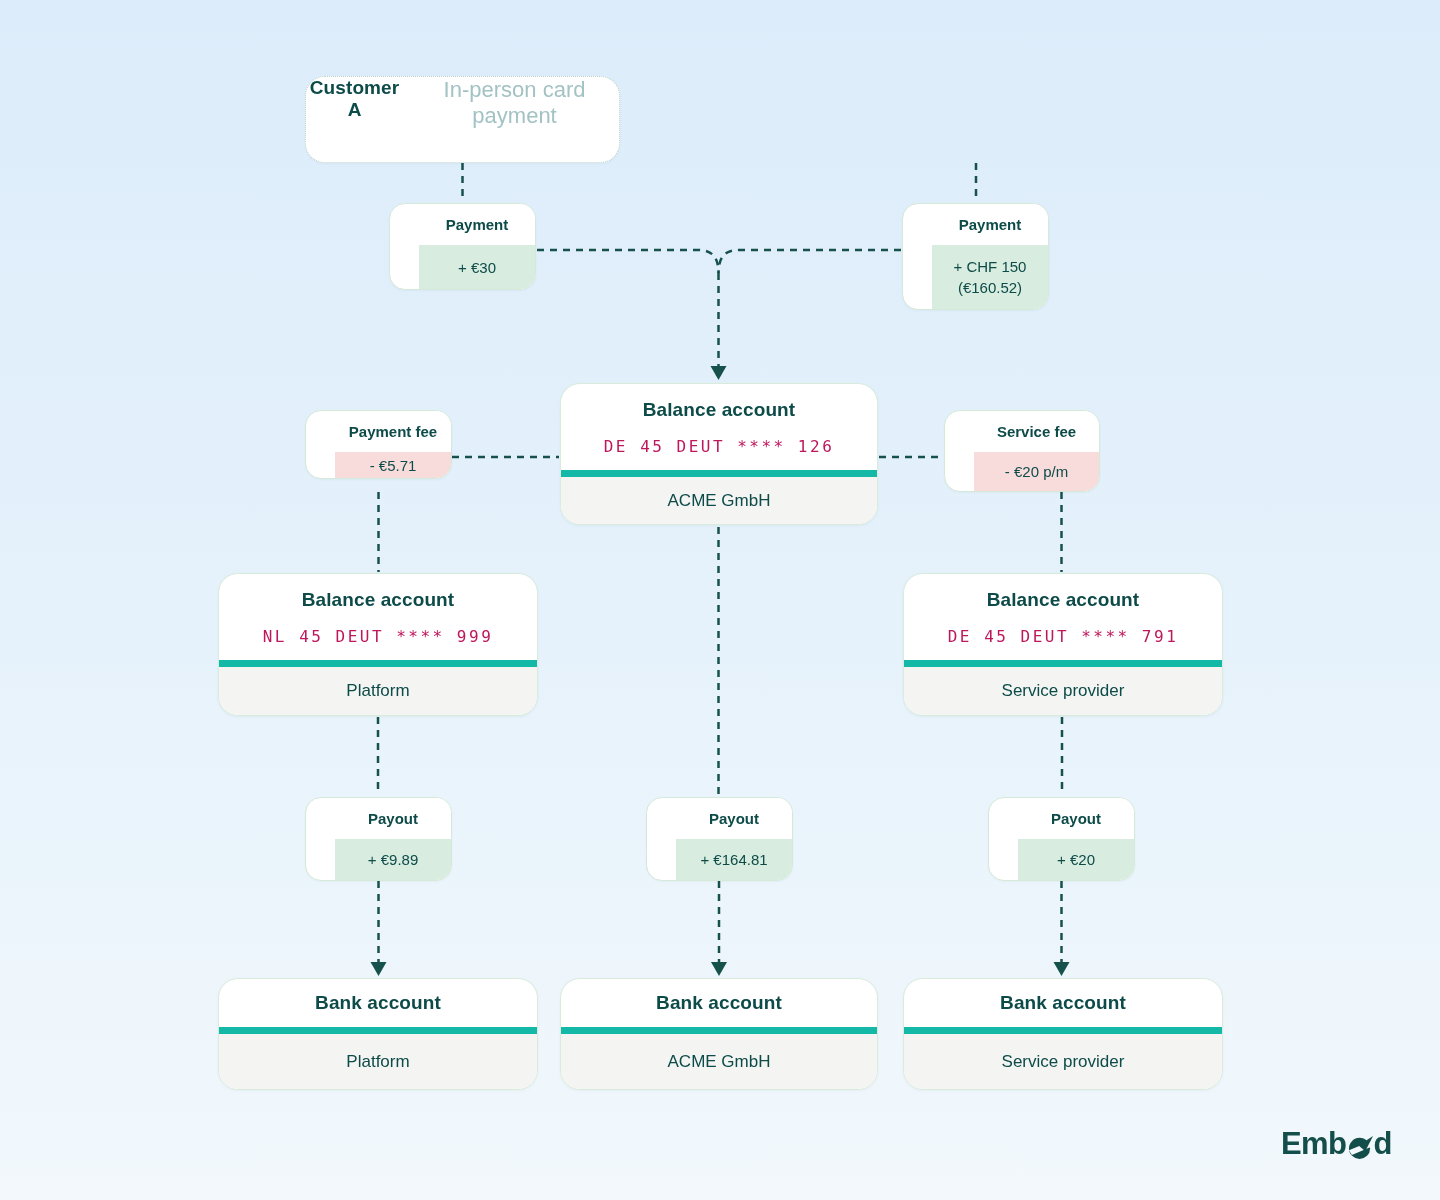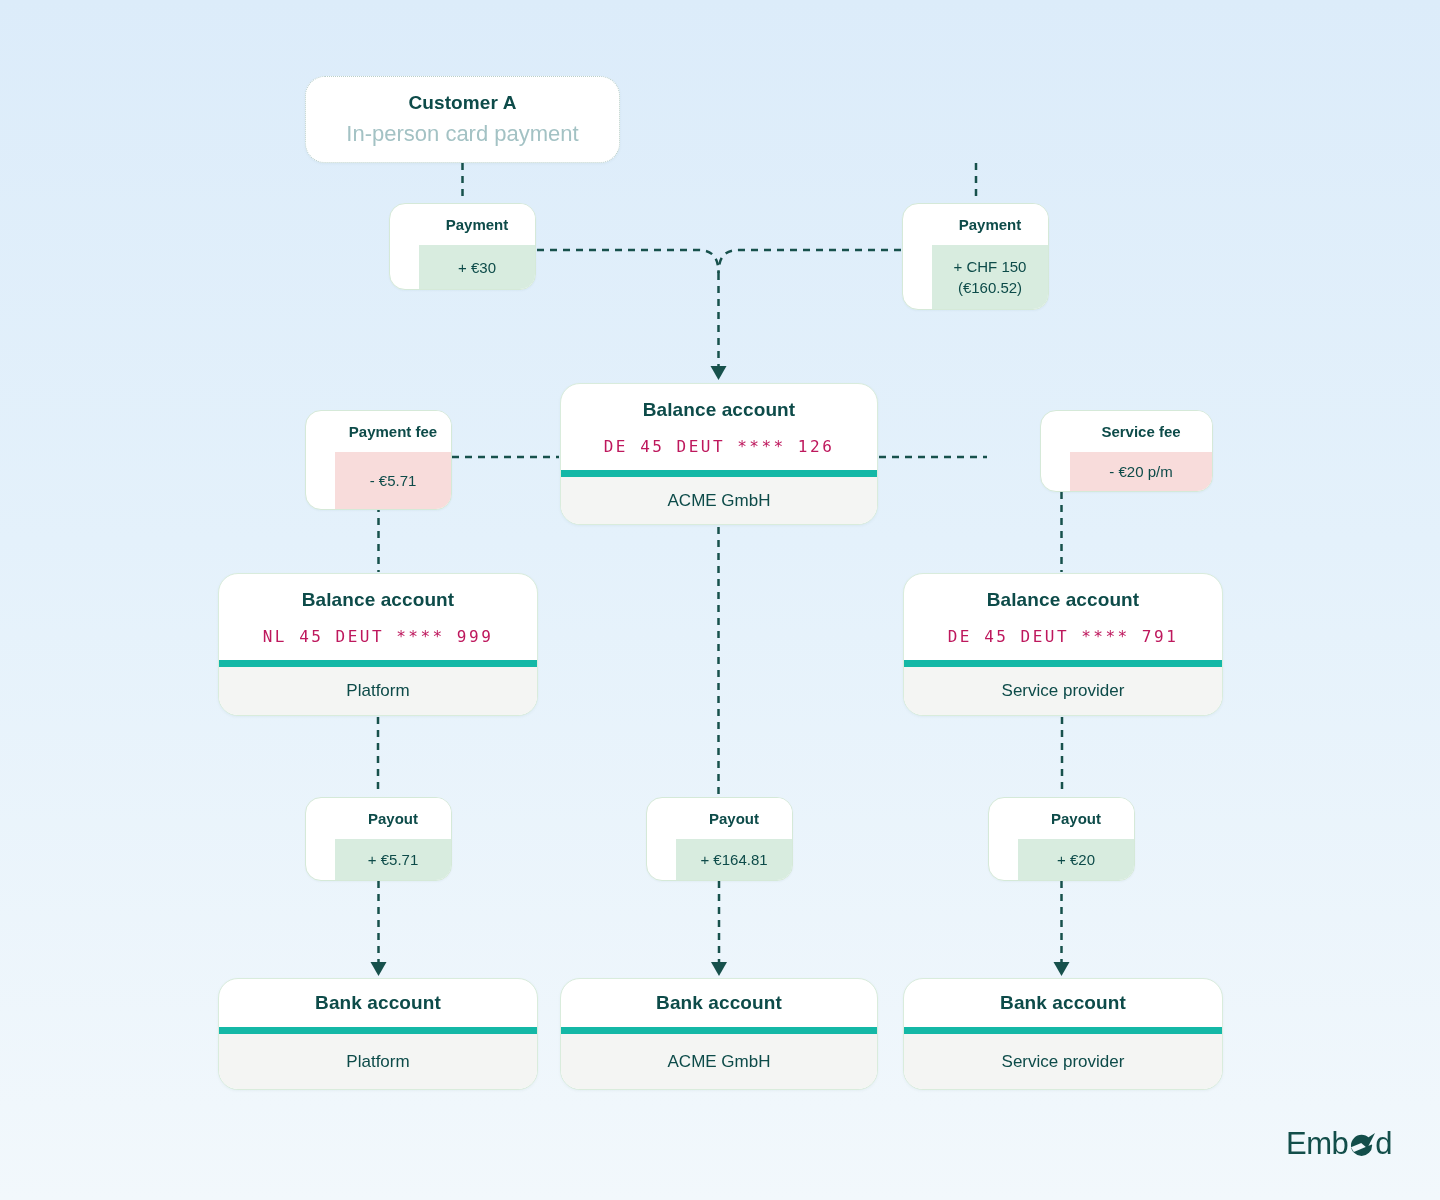--- a/index.html
+++ b/index.html
@@ -10,21 +10,21 @@
   }
   .connectors { position:absolute; left:0; top:0; width:1440px; height:1200px; pointer-events:none; }
 
   .card {
     position:absolute; background:#ffffff; border:1.5px solid #d9ecdc;
     border-radius:20px; overflow:hidden; box-sizing:border-box;
     box-shadow:0 1px 3px rgba(13,75,73,0.05); text-align:center;
   }
   .customer {
     border:1.5px dotted #b9cfc9;
-    display:flex; flex-direction:column; justify-content:center; gap:7px;
+    display:flex; gap:7px;
   }
   .card-title { font-size:19px; font-weight:700; color:#0d4b49; letter-spacing:0.1px; }
   .card-subtitle { font-size:22px; color:#a3c2c4; }
 
   .account { display:flex; flex-direction:column; }
   .account-head { flex:1; display:flex; flex-direction:column; justify-content:center; gap:16px; }
   .iban {
     font-family:"DejaVu Sans Mono", monospace; font-size:16px; letter-spacing:2.5px;
     color:#be185d;
   }
@@ -41,22 +41,22 @@
     padding-left:29px;
   }
   .badge-label { height:41px; line-height:41px; font-size:15px; font-weight:700; color:#0d4b49; background:#ffffff; }
   .badge-amount { font-size:15px; font-weight:500; color:#0d4b49;
     display:flex; flex-direction:column; justify-content:center; line-height:1.4; }
   .badge-amount.credit { background:#d8ecdf; }
   .badge-amount.debit  { background:#f8dcdb; }
 
   .brand {
     position:absolute; right:48px; bottom:38px;
-    display:flex; 
-    font-size:31px; font-weight:400; color:#134e4a; letter-spacing:-0.5px;
+    display:flex; align-items:center;
+    font-size:31px; font-weight:700; color:#134e4a; letter-spacing:-0.5px;
   }
   .brand-glyph { display:inline-block; width:25px; height:29px; margin:2px 0.5px 0 1.5px; }
 </style>
 </head>
 <body>
 
 <div class="canvas">
 
   <svg class="connectors" width="1440" height="1200" viewBox="0 0 1440 1200">
     <g stroke="#17514c" stroke-width="2.5" fill="none" stroke-dasharray="7 6">
@@ -98,25 +98,25 @@
   <div class="badge" style="left:902px;top:203px;width:147px">
     <div class="badge-label">Payment</div>
     <div class="badge-amount credit" style="height:64px">
       <span>+ CHF 150</span>
       <span>(€160.52)</span>
     </div>
   </div>
 
   <div class="badge" style="left:305px;top:410px;width:147px">
     <div class="badge-label">Payment fee</div>
-    <div class="badge-amount debit" style="height:57px">
+    <div class="badge-amount debit" style="height:26px">
       <span>- €5.71</span>
     </div>
   </div>
-  <div class="badge" style="left:1040px;top:410px;width:173px">
+  <div class="badge" style="left:944px;top:410px;width:156px">
     <div class="badge-label">Service fee</div>
     <div class="badge-amount debit" style="height:39px">
       <span>- €20 p/m</span>
     </div>
   </div>
 
   <div class="card account" style="left:560px;top:383px;width:318px;height:142px">
     <div class="account-head">
       <div class="card-title">Balance account</div>
       <div class="iban">DE 45 DEUT **** 126</div>
@@ -134,21 +134,21 @@
     <div class="account-head">
       <div class="card-title">Balance account</div>
       <div class="iban">DE 45 DEUT **** 791</div>
     </div>
     <div class="account-footer" style="height:48px">Service provider</div>
   </div>
 
   <div class="badge" style="left:305px;top:797px;width:147px">
     <div class="badge-label">Payout</div>
     <div class="badge-amount credit" style="height:41px">
-      <span>+ €5.71</span>
+      <span>+ €9.89</span>
     </div>
   </div>
   <div class="badge" style="left:646px;top:797px;width:147px">
     <div class="badge-label">Payout</div>
     <div class="badge-amount credit" style="height:41px">
       <span>+ €164.81</span>
     </div>
   </div>
   <div class="badge" style="left:988px;top:797px;width:147px">
     <div class="badge-label">Payout</div>

